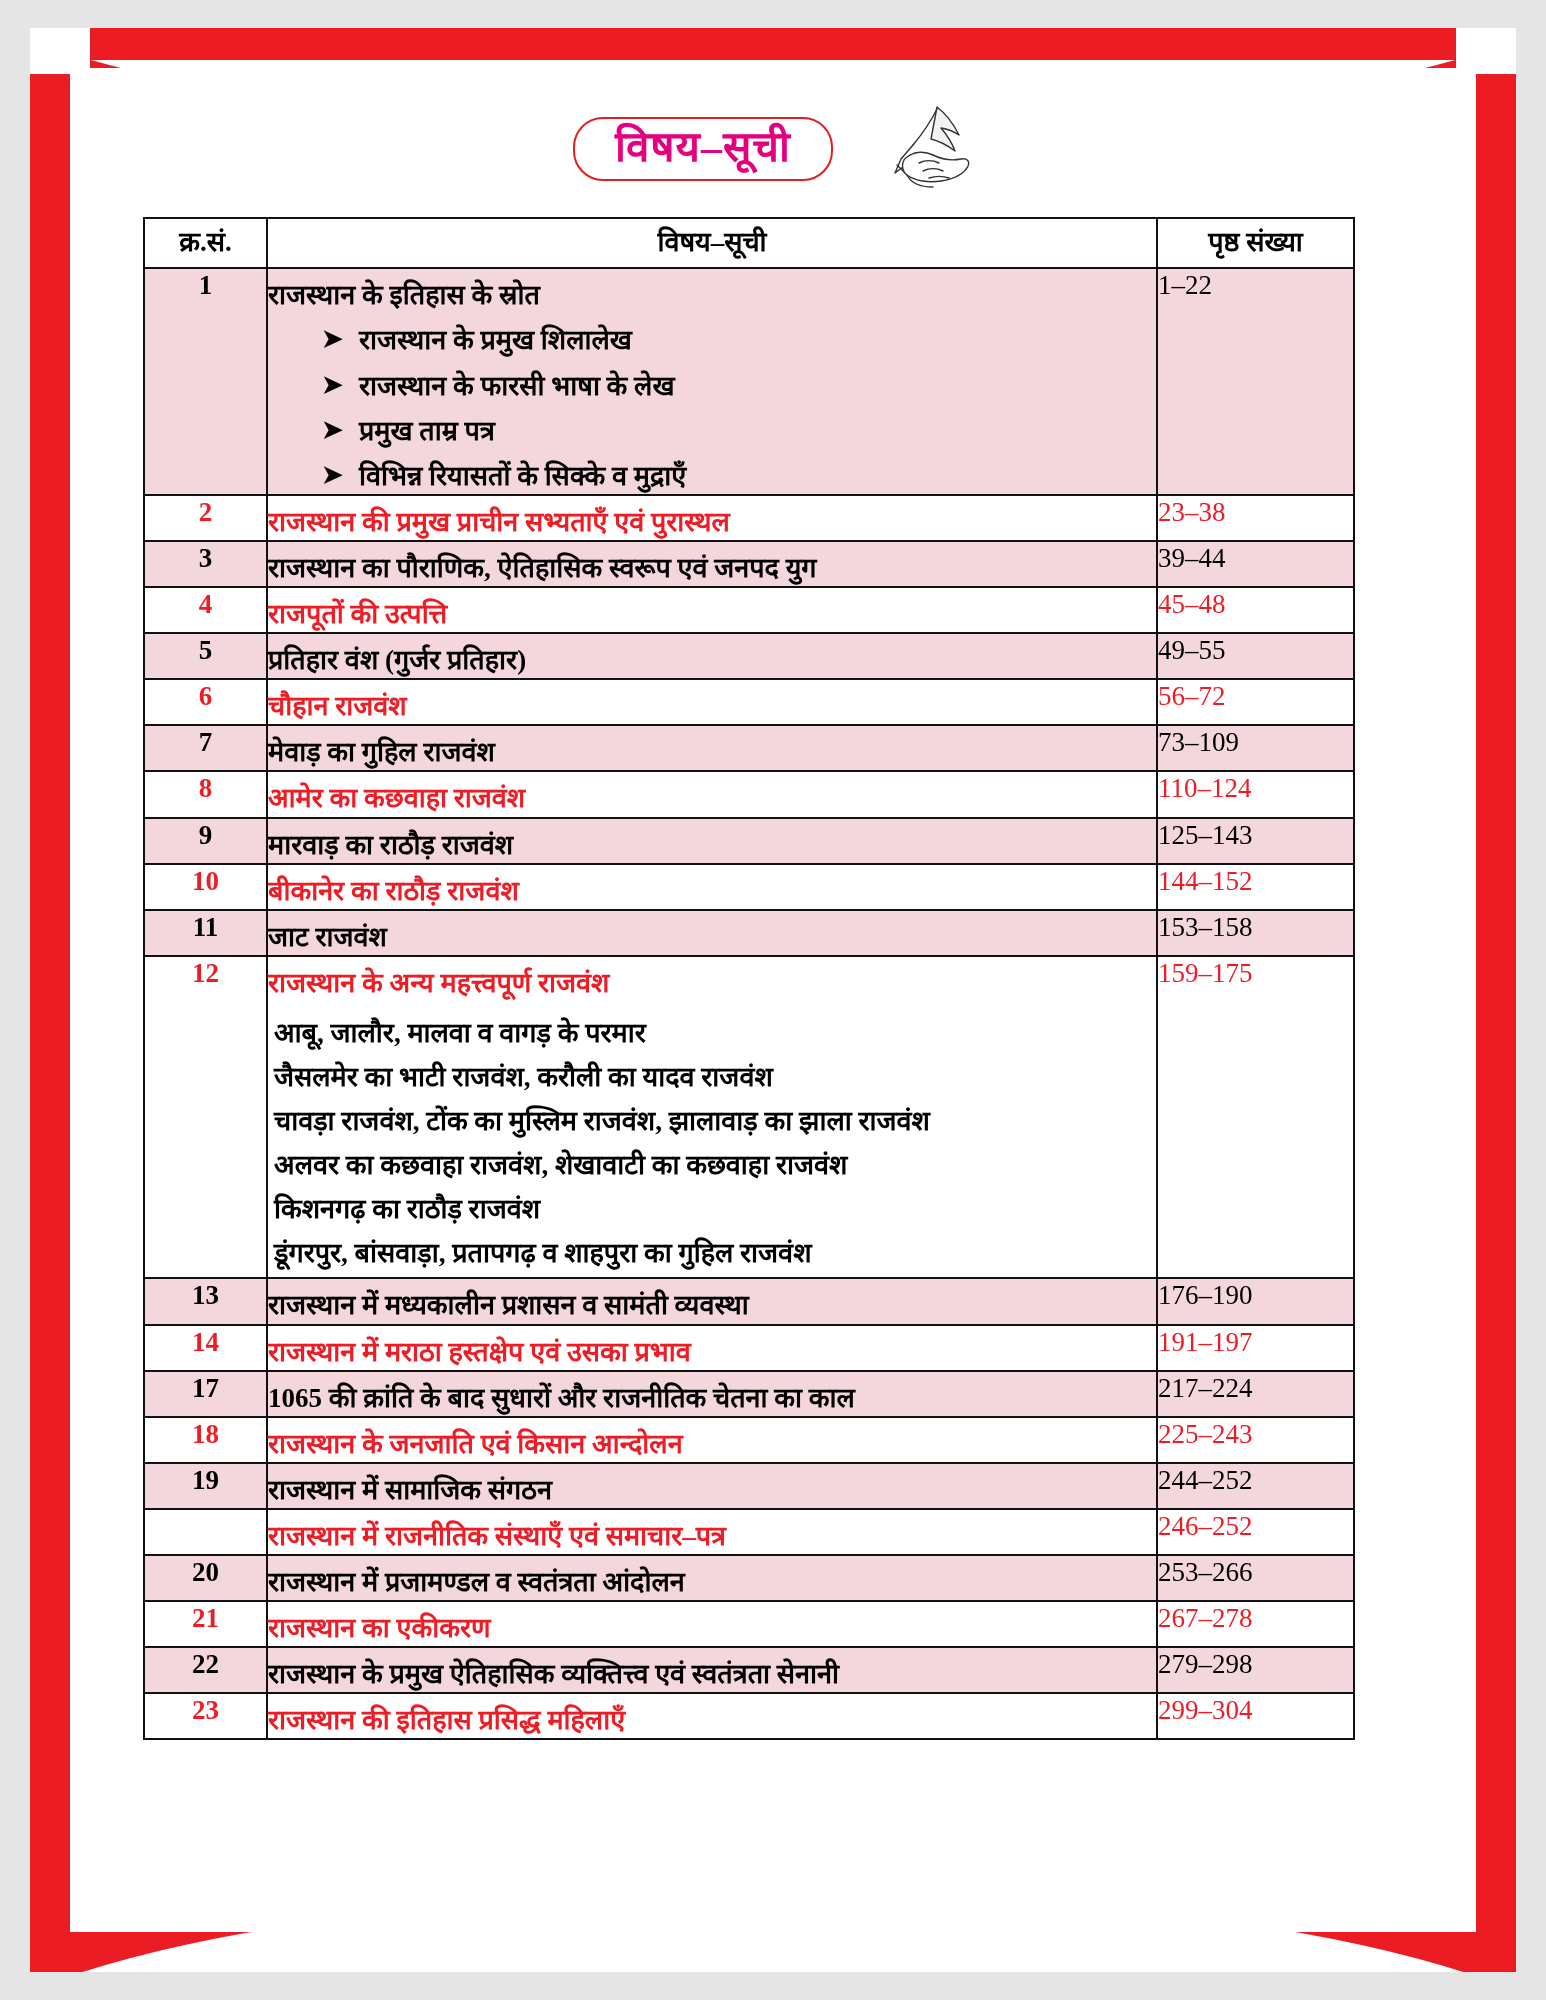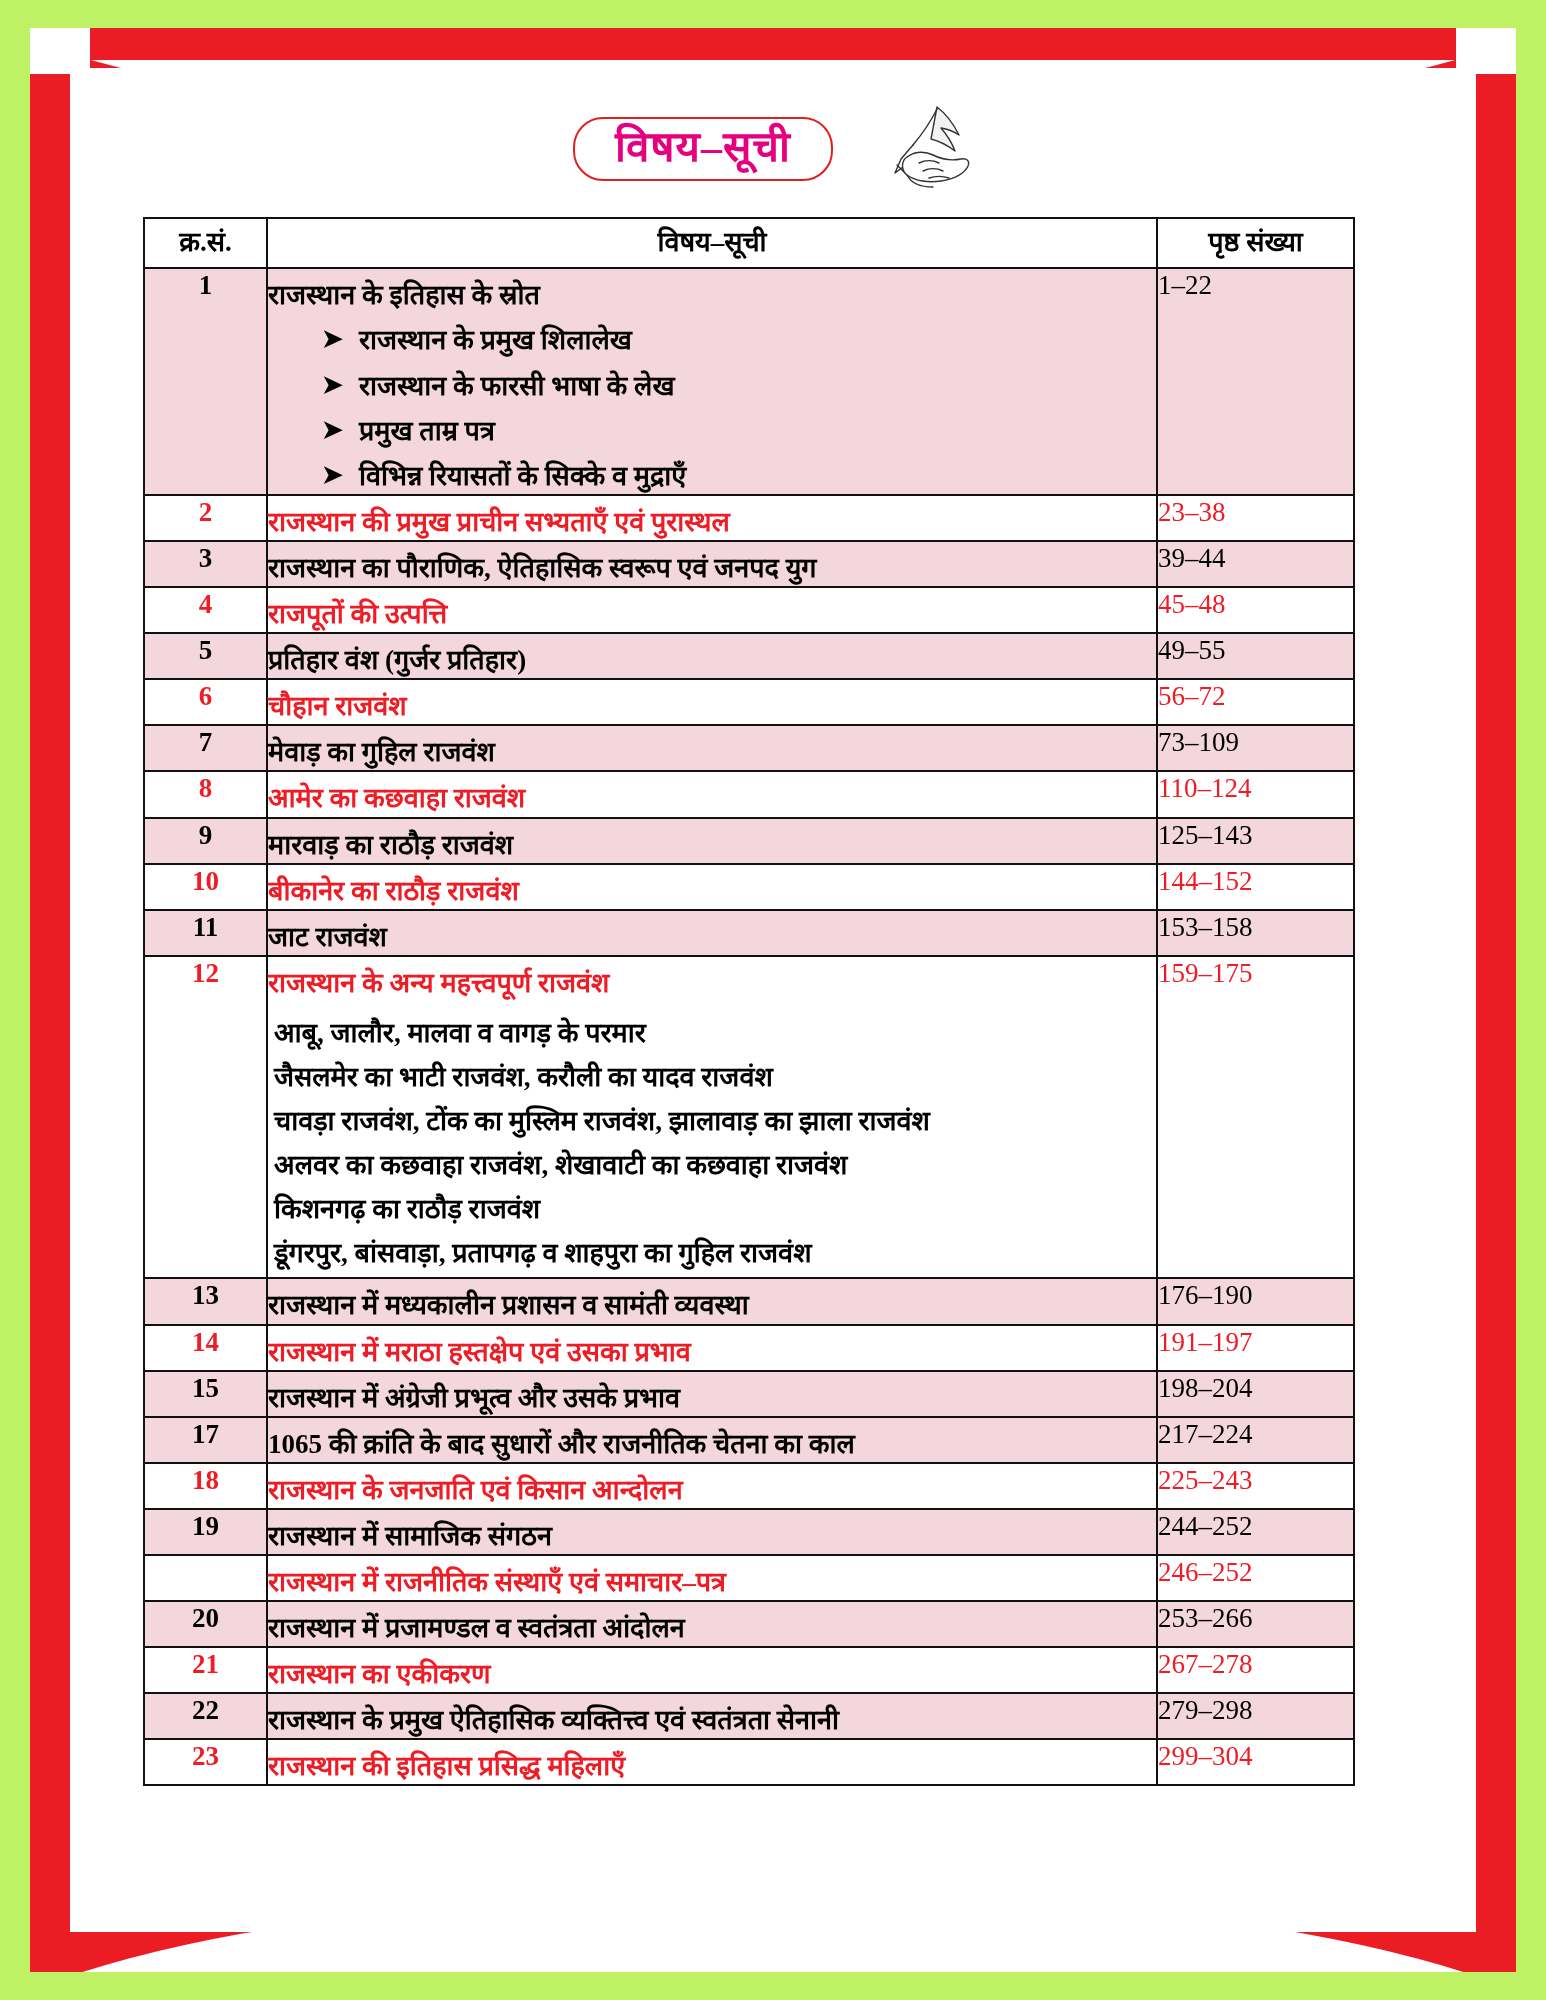--- a/index.html
+++ b/index.html
@@ -7,21 +7,21 @@
     padding: 0;
     background: #ffffff;
   }
   body {
     font-family: "Liberation Serif", "DejaVu Serif", serif;
   }
   .page {
     position: relative;
     width: 1546px;
     height: 2000px;
-    background: #bef264;
+    background: #e5e5e5;
     overflow: hidden;
     box-sizing: border-box;
   }
   
   .frame-outer {
     position: absolute;
     left: 30px;
     top: 28px;
     width: 1486px;
     height: 1944px;
@@ -368,27 +368,20 @@
           <td class="cell-page">176–190</td>
         </tr>
         <tr class="white red-text">
           <td class="cell-sn">14</td>
           <td class="cell-topic">
             <div class="topic-head">राजस्थान में मराठा हस्तक्षेप एवं उसका प्रभाव</div>
           </td>
           <td class="cell-page">191–197</td>
         </tr>
         <tr class="pink black-text">
-          <td class="cell-sn">15</td>
-          <td class="cell-topic">
-            <div class="topic-head">राजस्थान में अंग्रेजी प्रभूत्व और उसके प्रभाव</div>
-          </td>
-          <td class="cell-page">198–204</td>
-        </tr>
-        <tr class="pink black-text">
           <td class="cell-sn">17</td>
           <td class="cell-topic">
             <div class="topic-head">1065 की क्रांति के बाद सुधारों और राजनीतिक चेतना का काल</div>
           </td>
           <td class="cell-page">217–224</td>
         </tr>
         <tr class="white red-text">
           <td class="cell-sn">18</td>
           <td class="cell-topic">
             <div class="topic-head">राजस्थान के जनजाति एवं किसान आन्दोलन</div>

